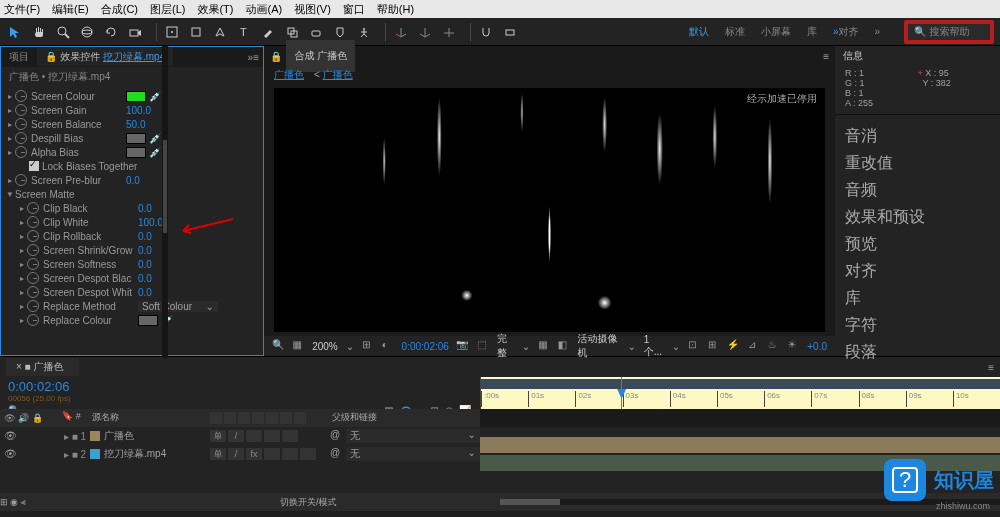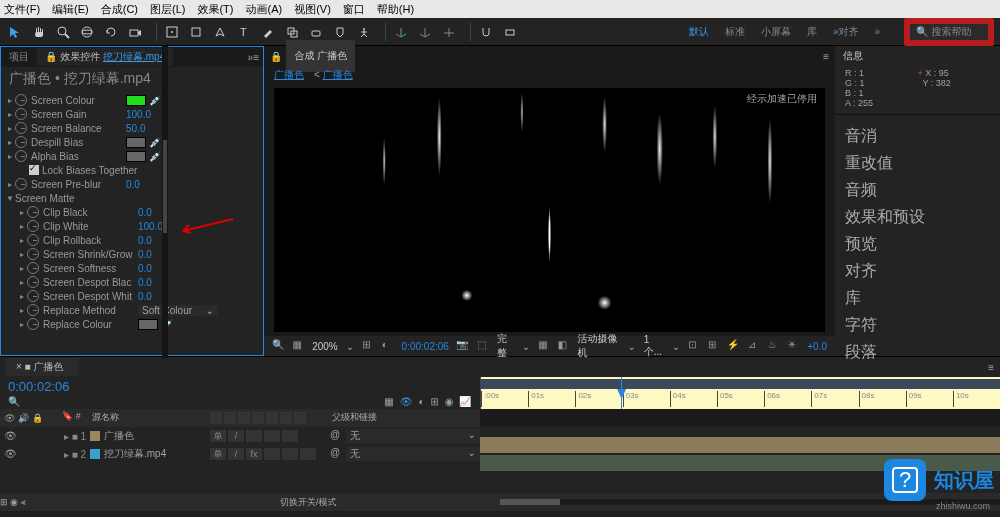--- a/index.html
+++ b/index.html
@@ -6,28 +6,28 @@
 body { background:#1e1e1e; color:#a0a0a0; font-size:10px; width:1000px; height:517px; overflow:hidden; position:relative; }
 .menubar { background:#e8e8e8; color:#000; height:18px; display:flex; align-items:center; padding:0 4px; font-size:11px; }
 .menubar span { margin-right:12px; cursor:default; }
 .toolbar { background:#232323; height:28px; display:flex; align-items:center; padding:0 6px; border-bottom:1px solid #000; }
 .tool-ico { width:18px; height:18px; margin-right:6px; display:flex; align-items:center; justify-content:center; color:#ccc; }
 .tool-ico.active { color:#3a9cf0; }
 .sep { width:1px; height:18px; background:#444; margin:0 6px; }
 .workspace-tabs { margin-left:auto; display:flex; gap:16px; align-items:center; }
 .workspace-tabs span { color:#888; }
 .workspace-tabs .active { color:#3a9cf0; }
-.search-box { background:#2a2a2a; border:6px solid #b91c1c; padding:1px 6px; width:90px; color:#888; border-radius:2px; margin-left:8px;}
+.search-box { background:#2a2a2a; border:4px solid #b91c1c; padding:1px 6px; width:90px; color:#888; border-radius:2px; margin-left:8px;}
 .main-row { display:flex; height:310px; }
 .project-panel { width:264px; background:#232323; border:1px solid #2788e0; position:relative; }
 .panel-tabs { display:flex; height:20px; background:#1a1a1a; align-items:center; font-size:10px; }
 .panel-tabs .tab { padding:2px 8px; color:#888; }
 .panel-tabs .tab.active { background:#232323; color:#bbb; }
 .panel-tabs .link { color:#3a9cf0; text-decoration:underline; }
-.project-sub { padding:3px 8px; color:#888; font-size:14px; }
+.project-sub { padding:3px 8px; color:#888; font-size:10px; }
 .effect-list { padding:2px 0; }
 .prop-row { display:flex; align-items:center; height:14px; padding:0 4px; }
 .prop-indent { width:12px; }
 .prop-toggle { width:10px; color:#888; font-size:8px; display:flex; justify-content:center;}
 .prop-clock { width:12px; height:12px; border:1px solid #777; border-radius:50%; margin-right:4px; position:relative; }
 .prop-clock::after{content:"";position:absolute;width:4px;height:1px;background:#777;top:5px;left:5px;}
 .prop-name { flex:0 0 95px; color:#999; font-size:10px; white-space:nowrap; overflow:hidden; }
 .prop-val { color:#2788e0; font-size:10px; }
 .color-swatch { width:20px; height:11px; background:#1fdd1f; border:1px solid #000; display:inline-block;}
 .eyedrop { width:10px; height:10px; margin-left:3px; display:inline-block;}
@@ -475,20 +475,21 @@
 </div>
 
 <div class="timeline-panel">
   <div class="tl-tabs">
     <span class="t">× ■ <span>广播色</span> <span class="x"></span></span>
     <span style="margin-left:auto;padding-right:6px;">≡</span>
   </div>
   <div class="tl-head">
     <div class="tl-left">
       <div class="tl-tc">0:00:02:06</div>
+      <div class="tl-fps">00056 (25.00 fps)</div>
       <div style="display:flex;gap:6px;margin-top:2px;">
         <span>🔍</span>
         <span style="flex:1"></span>
         <span>▦</span>
         <span style="color:#3a9cf0">👁</span>
         <span>◐</span>
         <span>⊞</span>
         <span>◉</span>
         <span>📈</span>
       </div>

